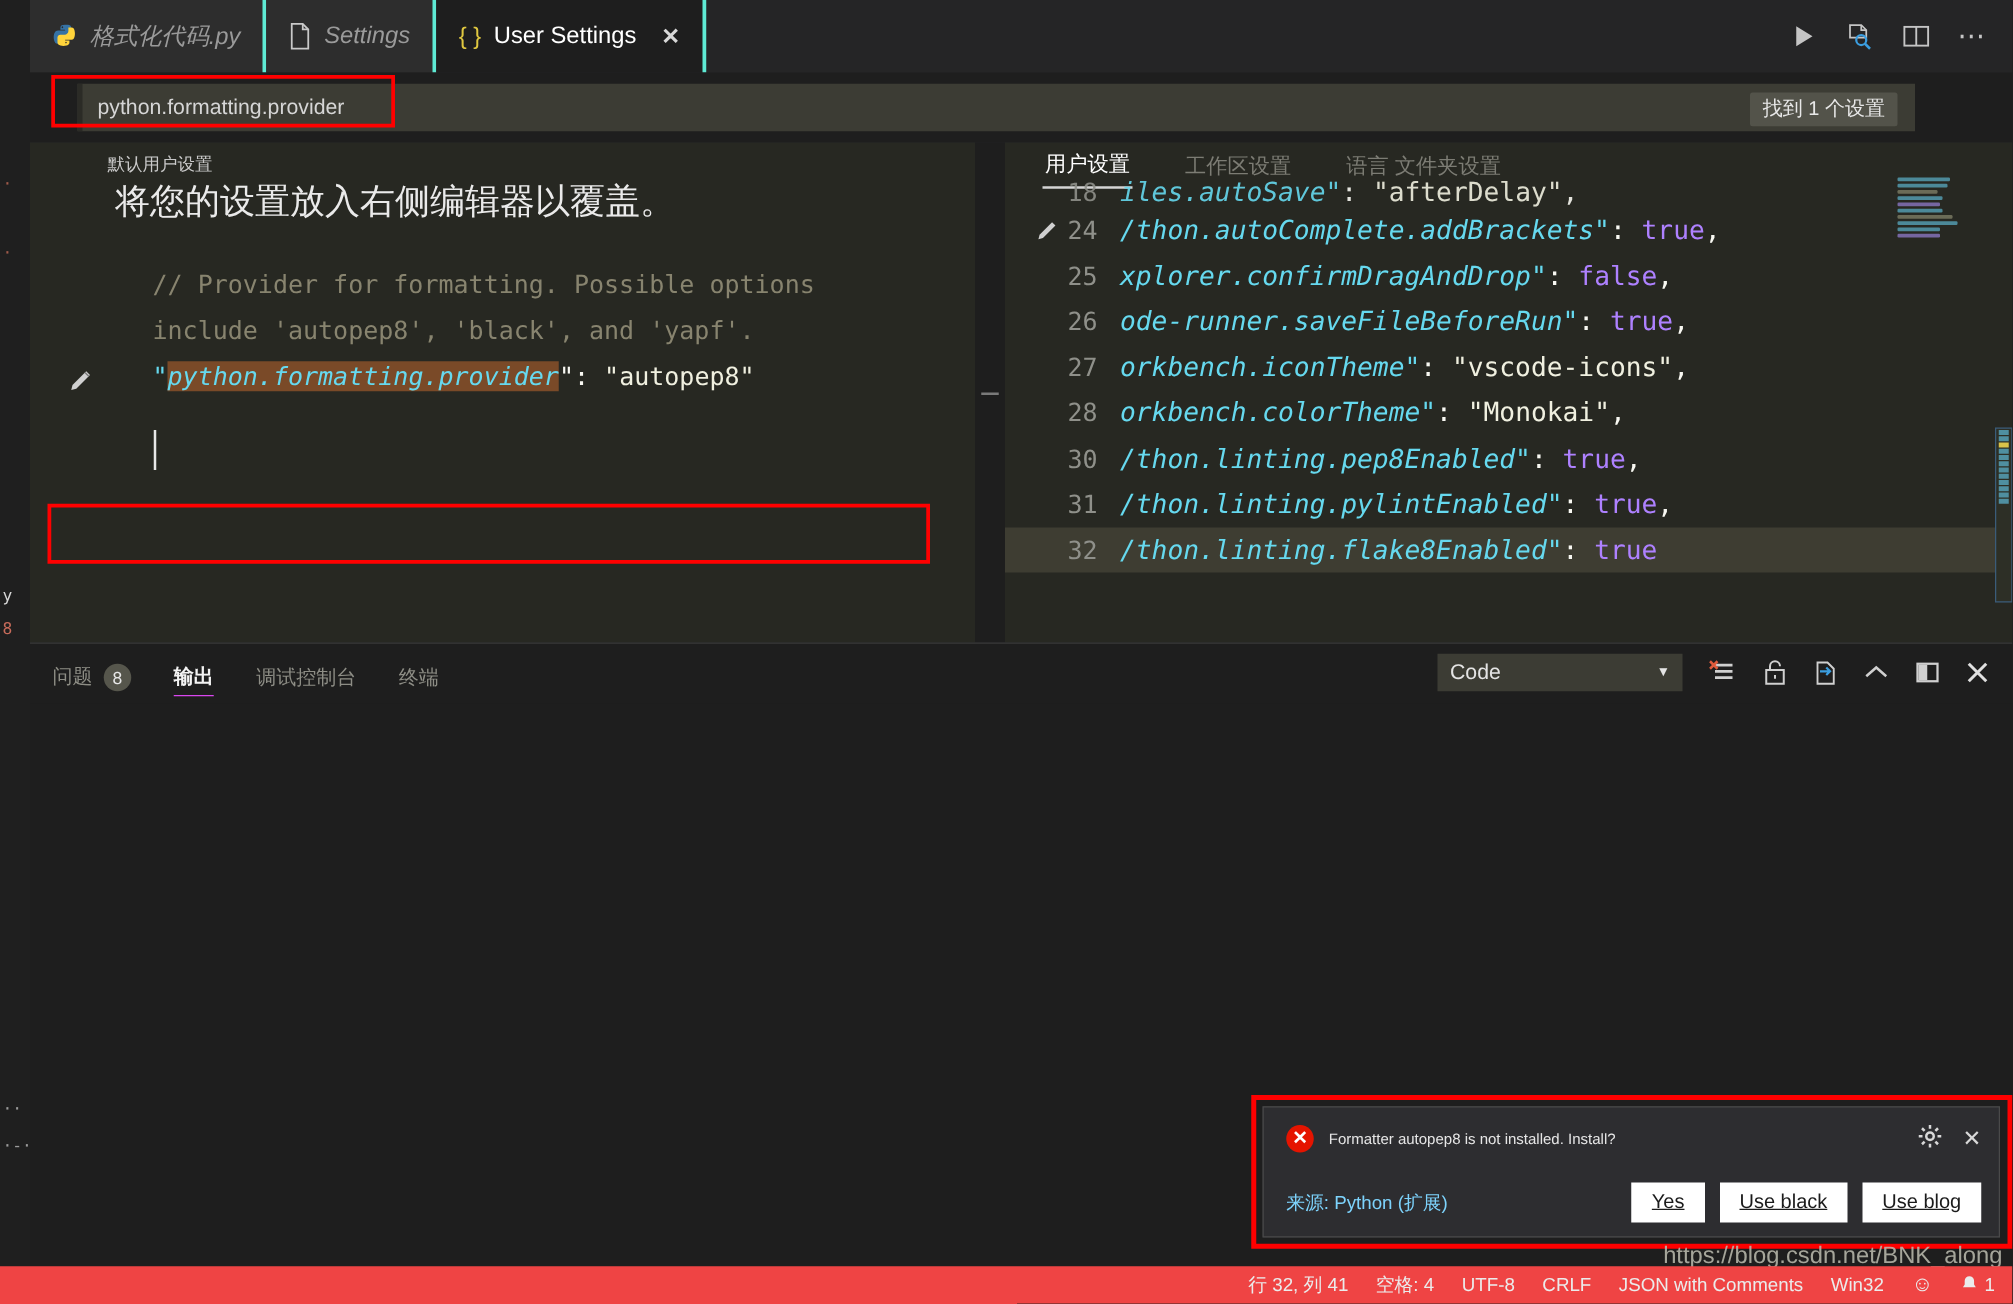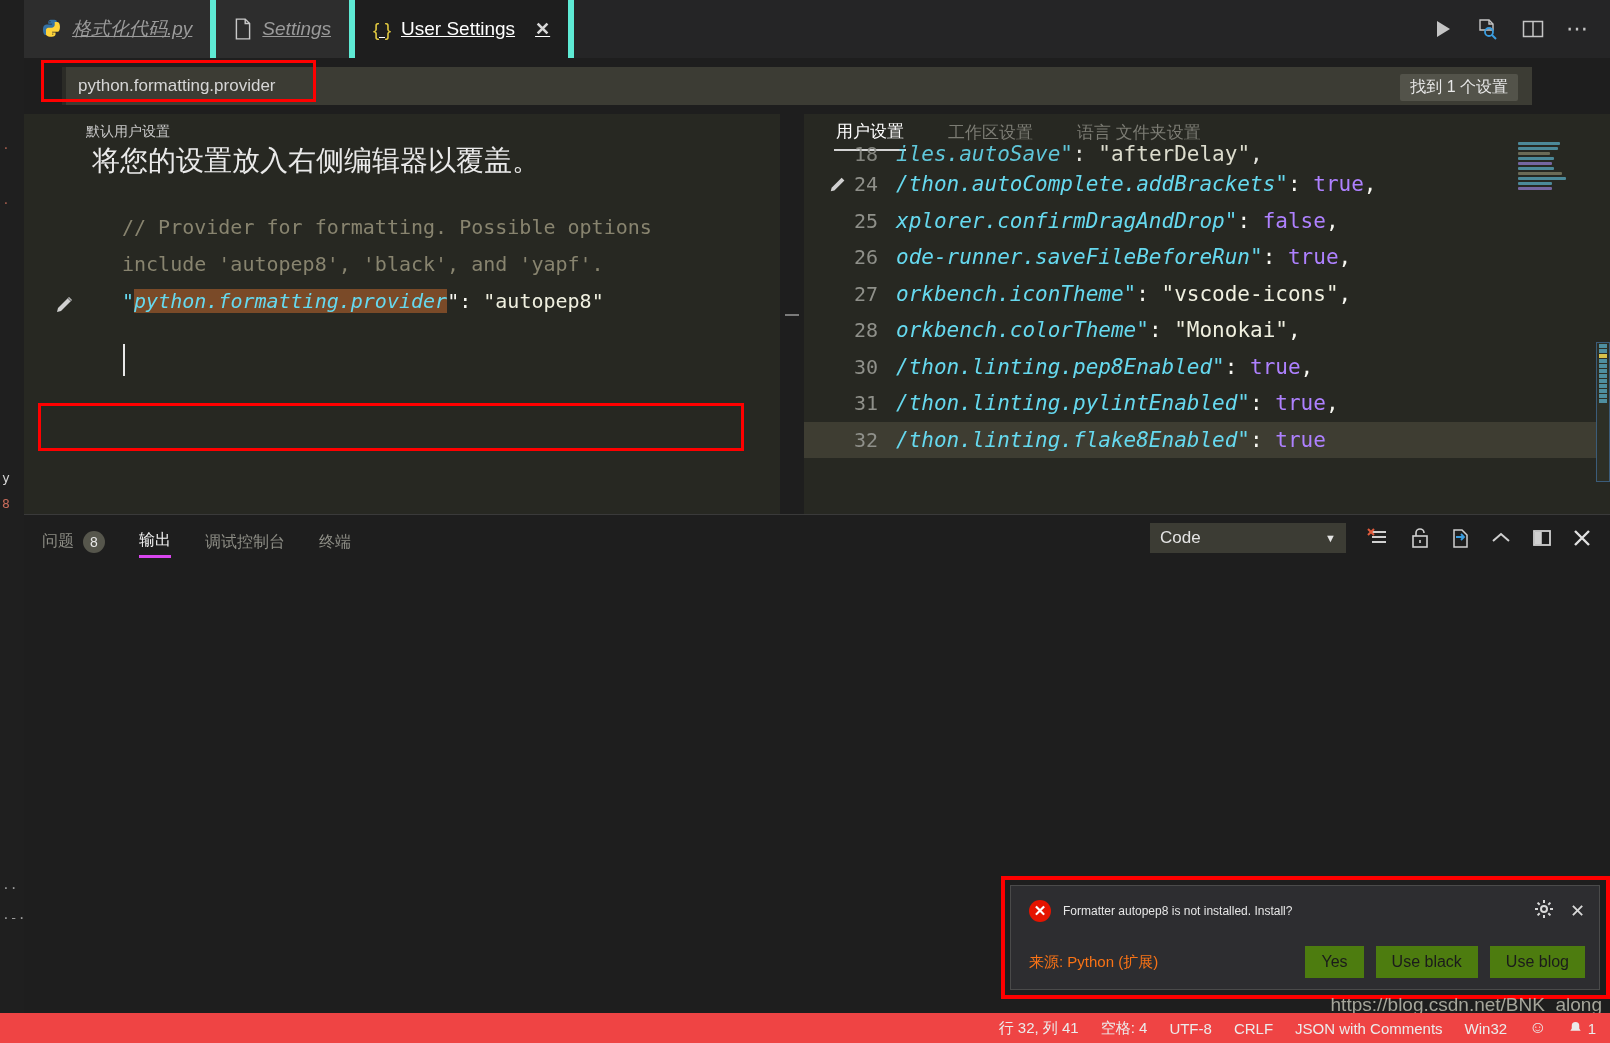--- a/index.html
+++ b/index.html
@@ -23,21 +23,21 @@
 
   
   .tabbar {
     position: absolute; left: 24px; top: 0; width: 1586px; height: 58px;
     background: #252526; display: flex; align-items: stretch;
   }
   .tab {
     display: flex; align-items: center; gap: 10px;
     padding: 0 18px; height: 58px; cursor: pointer;
     font-size: 19px; color: #9a9a9a; background: #2d2d2d;
-    border-right: 6px solid #5eead4; white-space: nowrap; text-decoration: underline;
+    border-right: 3px solid #5eead4; white-space: nowrap;
   }
   .tab.active { background: #1e1e1e; color: #ffffff; }
   .tab .tab-icon { font-size: 19px; line-height: 1; display:flex; align-items:center; }
   .tab .tab-label { font-style: italic; }
   .tab.active .tab-label { font-style: normal; }
   .tab-close { margin-left: 10px; font-size: 18px; color: #d8d8d8; font-weight: bold; }
   .tabbar-actions {
     margin-left: auto; display: flex; align-items: center; gap: 22px;
     padding-right: 22px; color: #c5c5c5;
   }
@@ -151,21 +151,21 @@
   
   .panel {
     position: absolute; left: 24px; top: 514px; width: 1586px; height: 499px;
     background: #1e1e1e; border-top: 1px solid #3a3a3a;
   }
   .panel-tabs {
     position: absolute; left: 18px; top: 10px; height: 38px;
     display: flex; align-items: center; gap: 34px;
   }
   .ptab { font-size: 16px; color: #8d8d85; cursor: pointer; position: relative; padding-bottom: 4px; }
-  .ptab.active { color: #f3f3f3; font-weight: normal; border-bottom: 3px solid #d946ef; }
+  .ptab.active { color: #f3f3f3; font-weight: bold; border-bottom: 1px solid #d946ef; }
   .ptab .badge {
     display: inline-block; margin-left: 9px; background: #56564c; color: #e8e8e8;
     border-radius: 11px; min-width: 22px; height: 22px; line-height: 22px;
     text-align: center; font-size: 14px; font-weight: normal; padding: 0 6px;
     vertical-align: middle;
   }
   .panel-actions {
     position: absolute; right: 18px; top: 8px; display: flex; align-items: center; gap: 20px;
   }
   .chan-select {
@@ -188,24 +188,24 @@
   .toast-err {
     width: 22px; height: 22px; border-radius: 50%; background: #e51400;
     color: #fff; font-size: 15px; font-weight: bold; line-height: 22px; text-align: center;
     flex: none; margin-right: 12px;
   }
   .toast-msg { font-size: 12px; color: #e6e6e6; flex: 1; }
   .toast-icons { display: flex; gap: 16px; align-items: center; color: #d8d8d8; }
   .toast-row2 {
     display: flex; align-items: center; height: 52px; padding: 0 14px 0 18px; gap: 12px;
   }
-  .toast-src { font-size: 15px; color: #f97316; flex: 1; }
+  .toast-src { font-size: 15px; color: #7dd3fc; flex: 1; }
   .tbtn {
-    background: #4d7c0f; color: #1b1b1b; font-size: 16px;
-    padding: 7px 16px; border: none; cursor: pointer; min-width: 52px;
+    background: #ffffff; color: #1b1b1b; font-size: 16px;
+    padding: 7px 16px; border: none; cursor: pointer; min-width: 52px; text-decoration: underline;
   }
   .ann-toast {
     position: absolute; left: 1001px; top: 876px; width: 609px; height: 123px;
     border: 4px solid #ff0000; pointer-events: none;
   }
 
   
   .statusbar {
     position: absolute; left: 0; bottom: 0; width: 1610px; height: 30px;
     background: #ef4444; display: flex; align-items: center;

